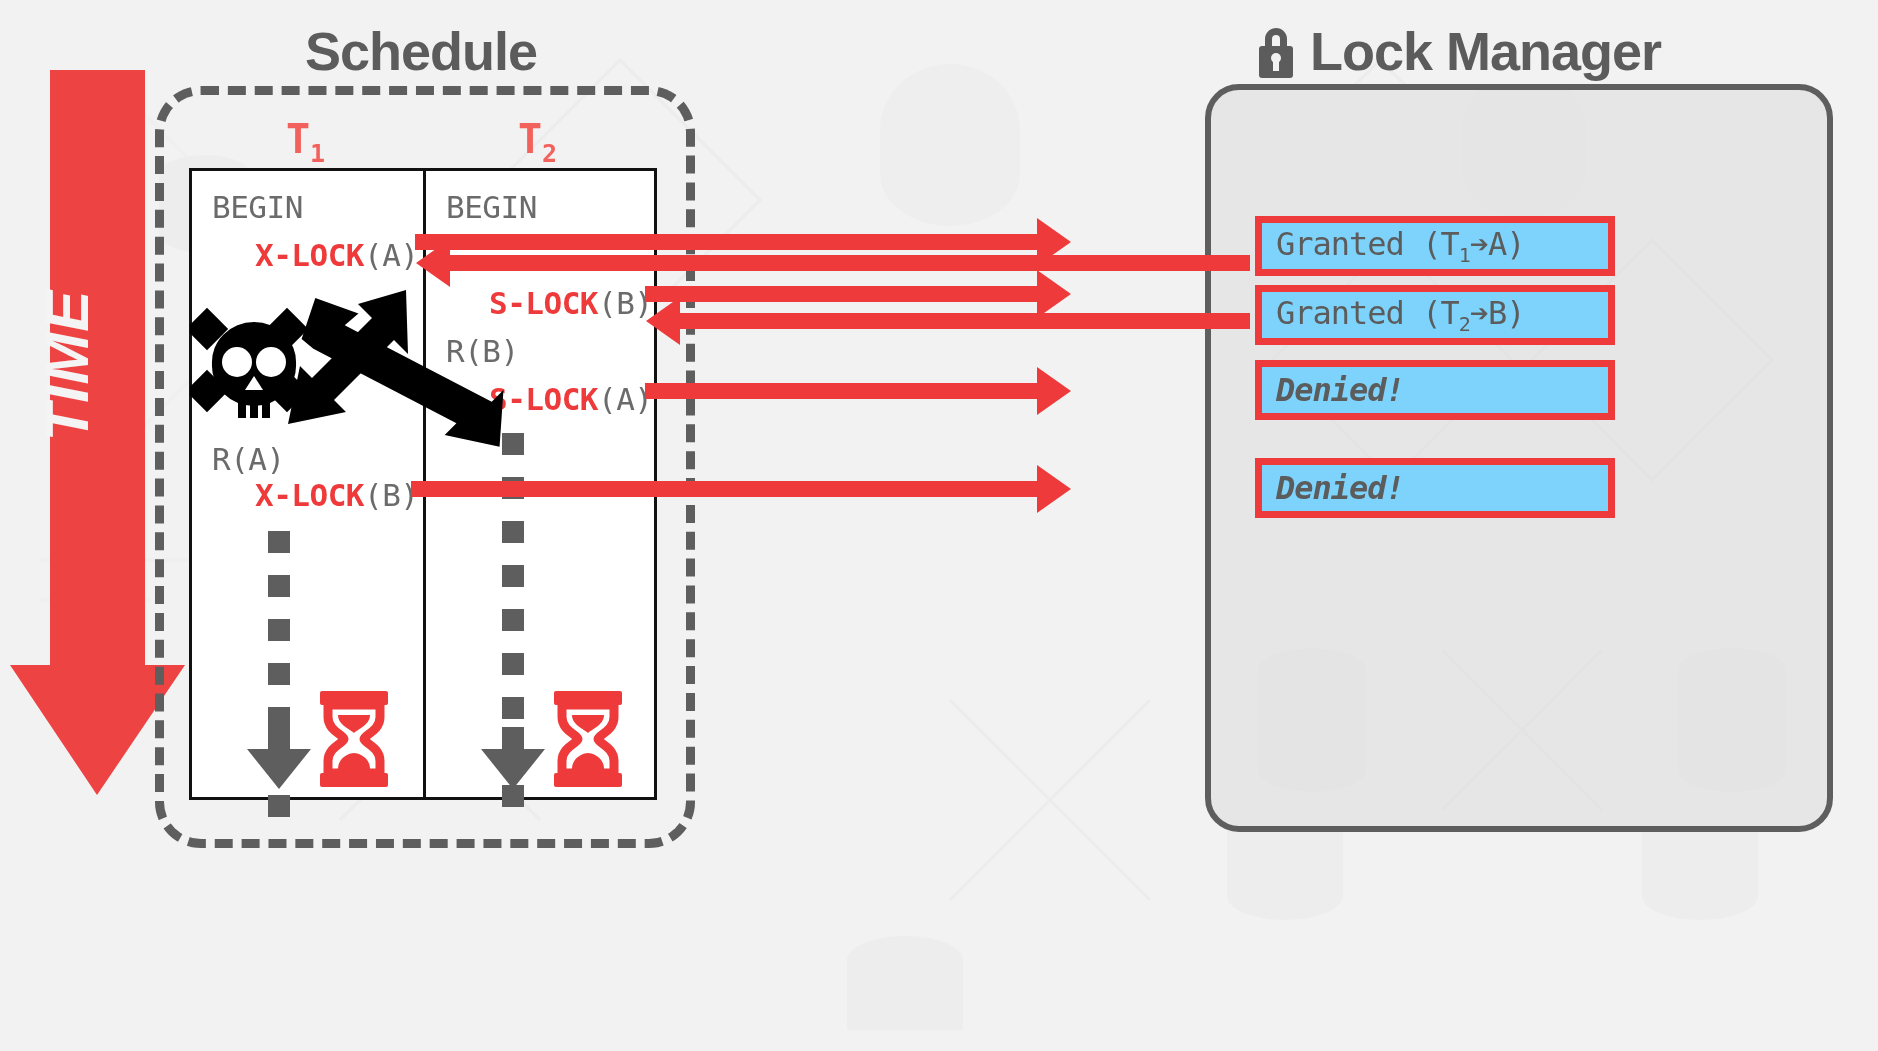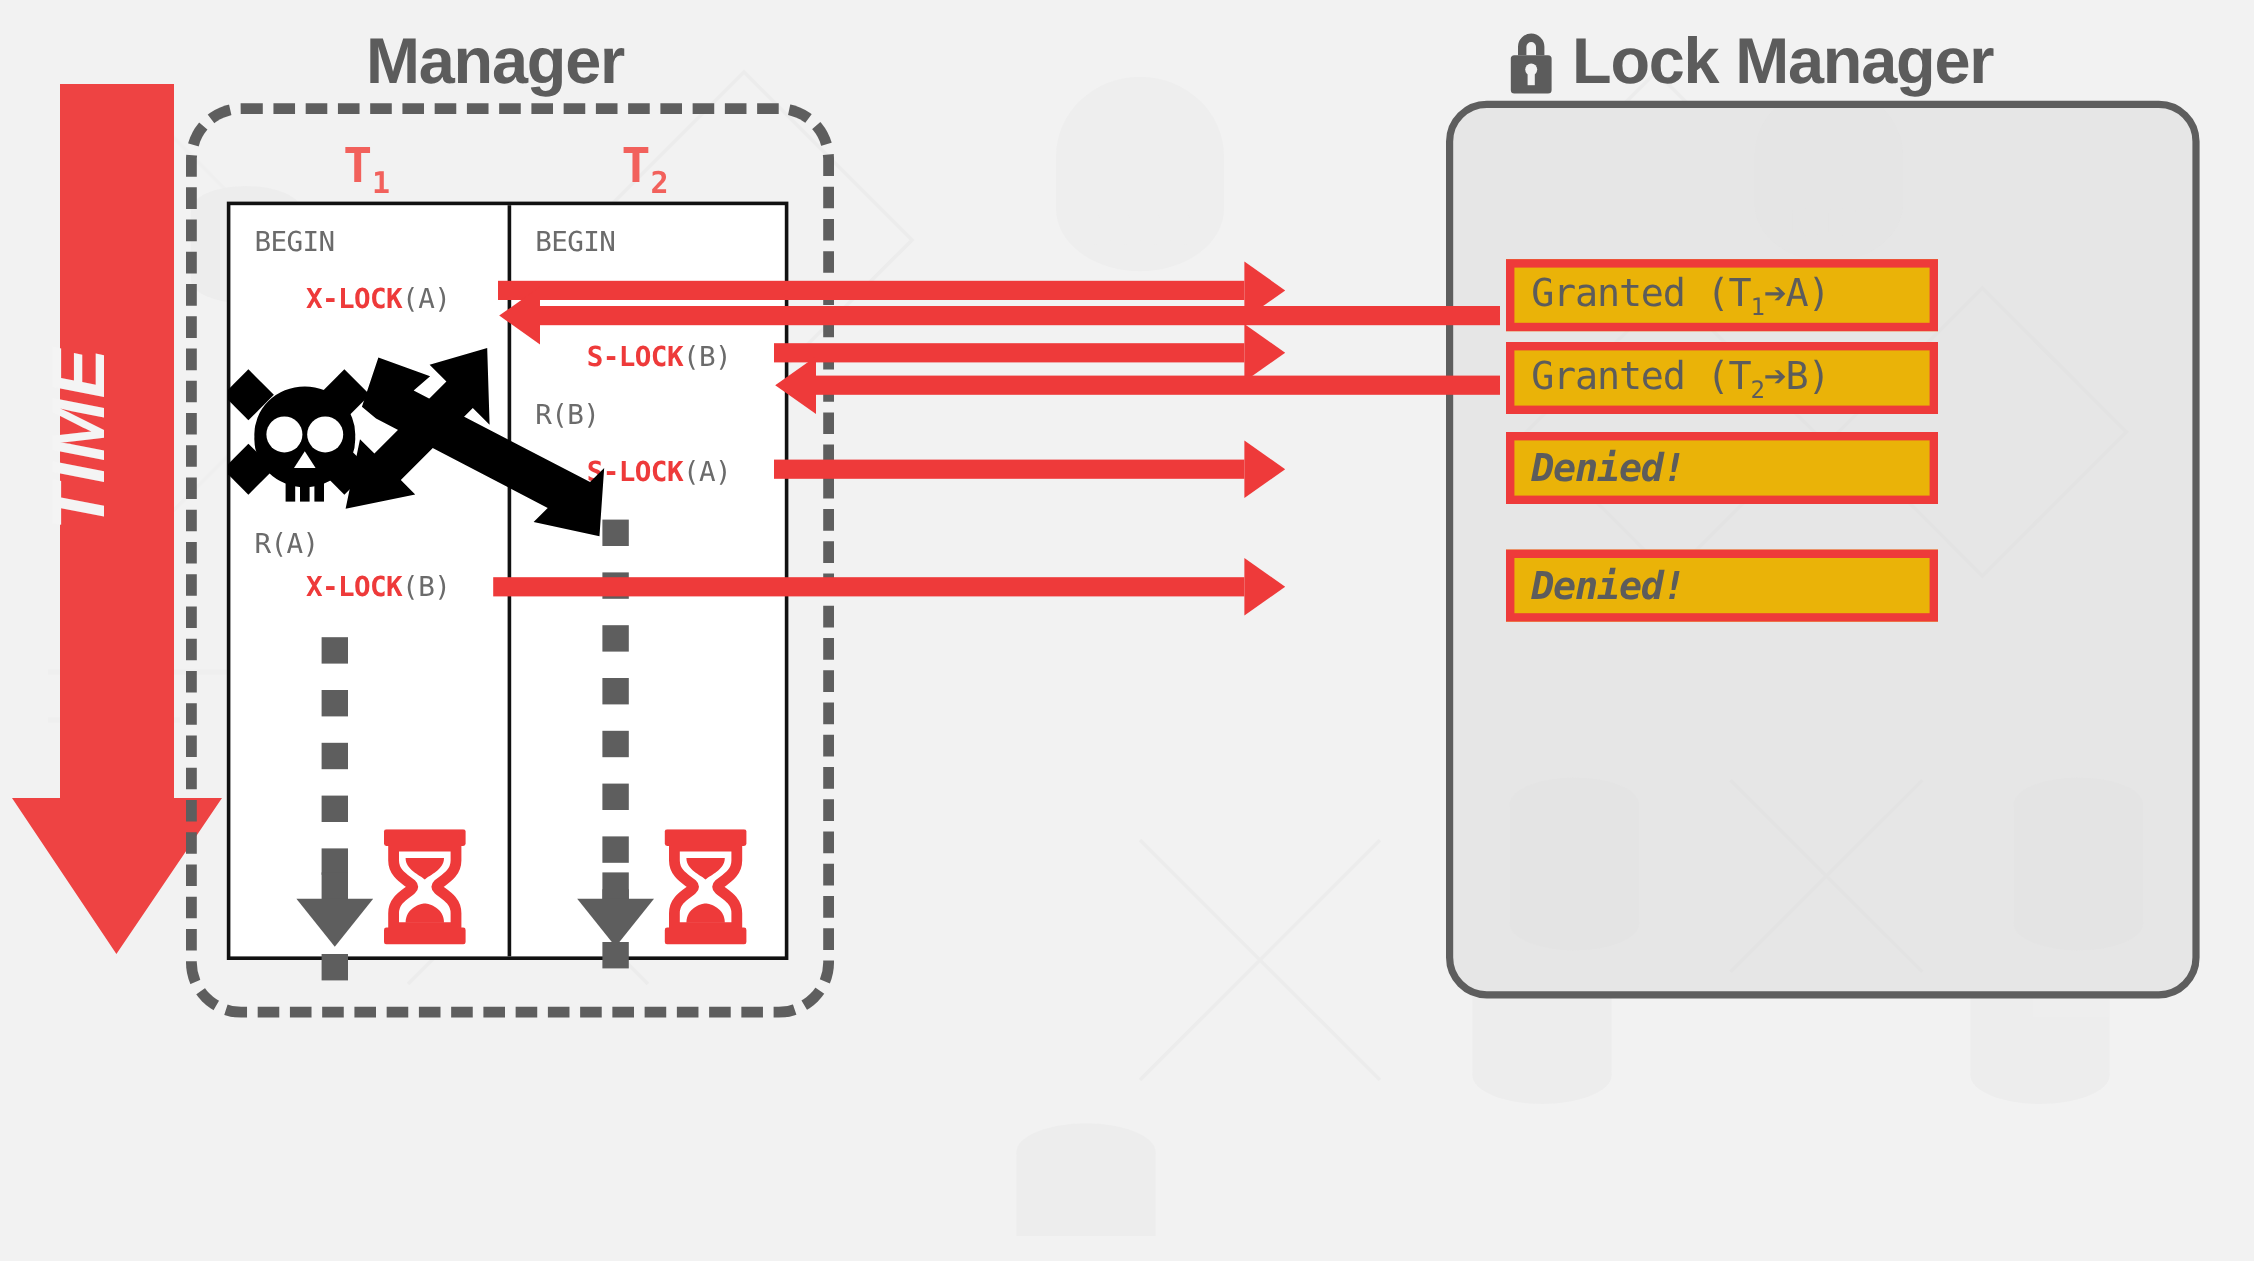--- a/index.html
+++ b/index.html
@@ -54,21 +54,21 @@
     font-family:"DejaVu Sans Mono","Liberation Mono",monospace;
     white-space:nowrap;
   }
   .tlabel sub{font-size:25px;}
   #tlabel-1{left:286px;}
   #tlabel-2{left:518px;}
 
   .op{
     position:absolute;left:20px;
     font-family:"DejaVu Sans Mono","Liberation Mono",monospace;
-    font-size:23px;white-space:nowrap;color:#6b6b6b;
+    font-size:31px;white-space:nowrap;color:#6b6b6b;
     letter-spacing:-0.5px;
   }
   .op .k{color:#ee3a3a;font-weight:bold;margin-left:43px;}
 
   
   .dotted{position:absolute;width:22px;}
   .dotted i{display:block;width:22px;height:22px;background:#5e5e5e;margin-bottom:22px;}
   .dhead{position:absolute;width:0;height:0;border-left:32px solid transparent;border-right:32px solid transparent;border-top:40px solid #5e5e5e;}
   .dstem{position:absolute;width:22px;background:#5e5e5e;}
 
@@ -76,21 +76,21 @@
   .hourglass{position:absolute;width:72px;height:96px;}
 
   
   #lm-panel{
     position:absolute;left:1205px;top:84px;width:628px;height:748px;
     background:#e6e6e6;border:6px solid #5e5e5e;border-radius:34px;
     box-sizing:border-box;
   }
   .lm-row{
     position:absolute;left:1255px;width:360px;height:60px;
-    background:#eab308;border:7px solid #ee3a3a;box-sizing:border-box;
+    background:#7dd3fc;border:7px solid #ee3a3a;box-sizing:border-box;
     display:flex;align-items:center;padding-left:14px;
   }
   .lm-text{
     font-family:"DejaVu Sans Mono","Liberation Mono",monospace;
     font-size:32px;color:#5c5c5c;white-space:nowrap;letter-spacing:-1px;
   }
   .lm-text sub{font-size:20px;}
   .lm-text.denied{font-style:italic;font-weight:bold;}
 
   
@@ -145,21 +145,21 @@
       <rect x="1280" y="390" width="180" height="120" rx="22"></rect>
       <path d="M40 560 h150 M40 600 h110"></path>
     </g>
   </svg>
 
   <svg id="time-arrow" viewBox="0 0 175 725">
     <polygon points="40,0 135,0 135,595 175,595 87,725 0,595 40,595" fill="#ee4343"></polygon>
   </svg>
   <div id="time-label">TIME</div>
 
-  <div class="heading" style="left:305px;top:20px;">Manager</div>
+  <div class="heading" style="left:305px;top:20px;">Schedule</div>
 
   <svg style="position:absolute;left:1253px;top:22px;width:46px;height:58px;" viewBox="0 0 46 58">
     <path d="M12 24 v-7 a11 11 0 0 1 22 0 v7 h-7 v-7 a4 4 0 0 0 -8 0 v7 z" fill="#5c5c5c"></path>
     <rect x="6" y="24" width="34" height="32" rx="3" fill="#5c5c5c"></rect>
     <circle cx="23" cy="36" r="5" fill="#f2f2f2"></circle>
     <rect x="20" y="38" width="6" height="11" fill="#f2f2f2"></rect>
   </svg>
   <div class="heading" style="left:1310px;top:20px;">Lock Manager</div>
 
   <div id="schedule-box"></div>

